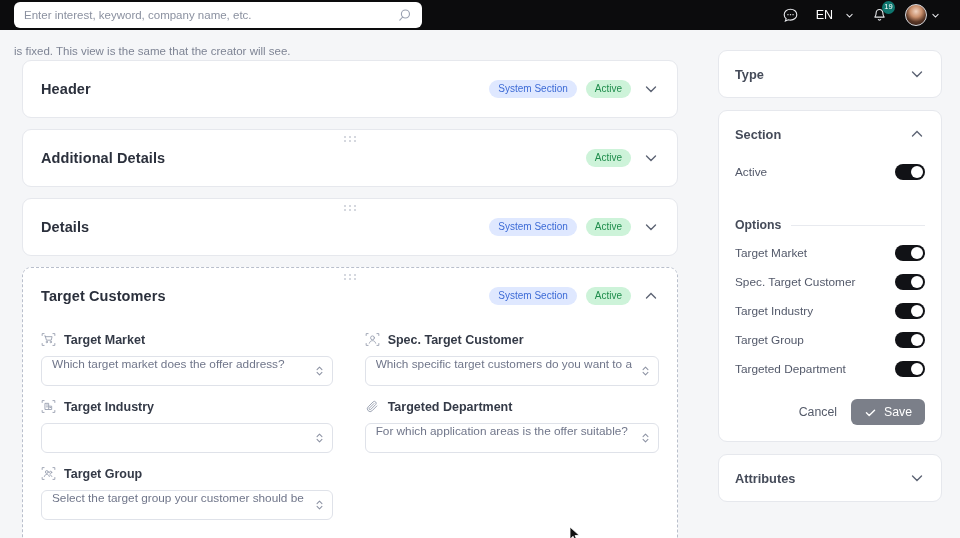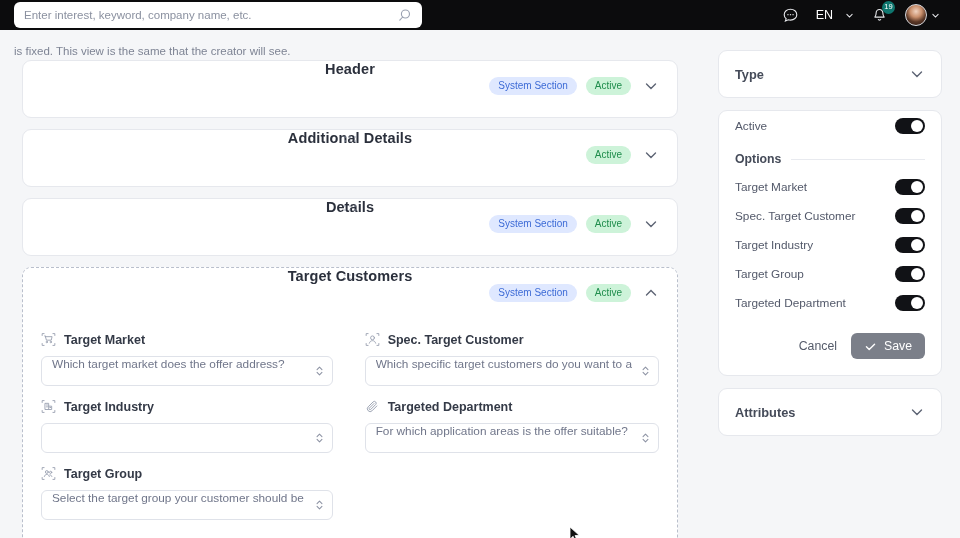--- a/index.html
+++ b/index.html
@@ -70,21 +70,21 @@
   .card.dashed { border: 1px dashed #b9bfcc; }
 
   .drag-handle {
     position: absolute; top: 6px; left: 50%; transform: translateX(-50%);
     display: grid; grid-template-columns: repeat(3, 2px); gap: 2px 3px;
     opacity: .55;
   }
   .drag-handle i { width: 2px; height: 2px; background: #9aa1b1; border-radius: 50%; display:block; }
 
   .card-head {
-    display: flex; align-items: center; height: 56px; padding: 0 18px; flex-direction: column;
+    display: flex; align-items: center; height: 56px; padding: 0 18px;
   }
   .card-title { font-size: 14.5px; font-weight: 700; color: #2b303c; letter-spacing: .1px; }
   .head-right { margin-left: auto; display: flex; align-items: center; gap: 9px; }
 
   .pill {
     font-size: 10px; border-radius: 11px; padding: 4px 9px; line-height: 1;
     font-weight: 400; white-space: nowrap;
   }
   .pill.system { background: #dfe8ff; color: #3d6bd6; }
   .pill.active { background: #cdf3d9; color: #1f8d4c; }
@@ -143,21 +143,21 @@
     width: 30px; height: 16px; border-radius: 9px; background: #111216;
     position: relative; flex: 0 0 auto;
   }
   .toggle i {
     position: absolute; top: 2px; right: 2px; width: 12px; height: 12px;
     border-radius: 50%; background: #fff; display: block;
   }
 
   .opt-head {
     display: flex; align-items: center; gap: 10px;
-    margin: 12px 0 6px 0;
+    margin: 32px 0 6px 0;
   }
   .opt-head .t { font-size: 12.3px; font-weight: 700; color: #454b59; }
   .opt-head .line { flex: 1; height: 1px; background: #e8eaef; }
 
   .panel-actions {
     display: flex; align-items: center; justify-content: flex-end;
     gap: 12px; margin-top: 16px;
   }
   .btn-cancel {
     background: none; border: 0; font-size: 12.3px; color: #555b6a;
@@ -420,20 +420,28 @@
         <span class="pcard-title">Type</span>
         <span class="chev">
           <svg viewBox="0 0 16 16" fill="none" stroke="currentColor" stroke-width="1.4" stroke-linecap="round">
               <path d="M3.5 6 8 10.5 12.5 6"></path>
             </svg>
         </span>
       </div>
     </div>
 
     <div class="pcard">
+      <div class="pcard-head">
+        <span class="pcard-title">Section</span>
+        <span class="chev">
+          <svg viewBox="0 0 16 16" fill="none" stroke="currentColor" stroke-width="1.4" stroke-linecap="round">
+              <path d="M3.5 10 8 5.5 12.5 10"></path>
+            </svg>
+        </span>
+      </div>
       <div class="pcard-body">
 
         <div class="row">
           <span class="lbl">Active</span>
           <span class="toggle">
               <i></i>
             </span>
         </div>
 
         <div class="opt-head">

